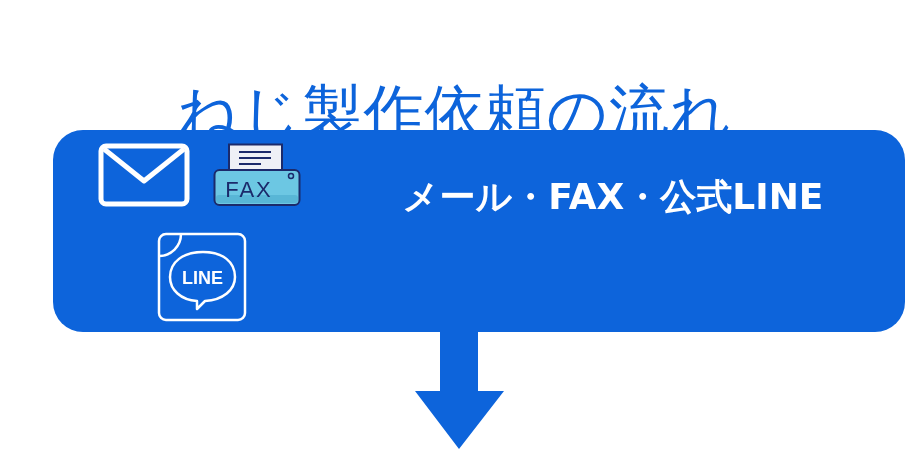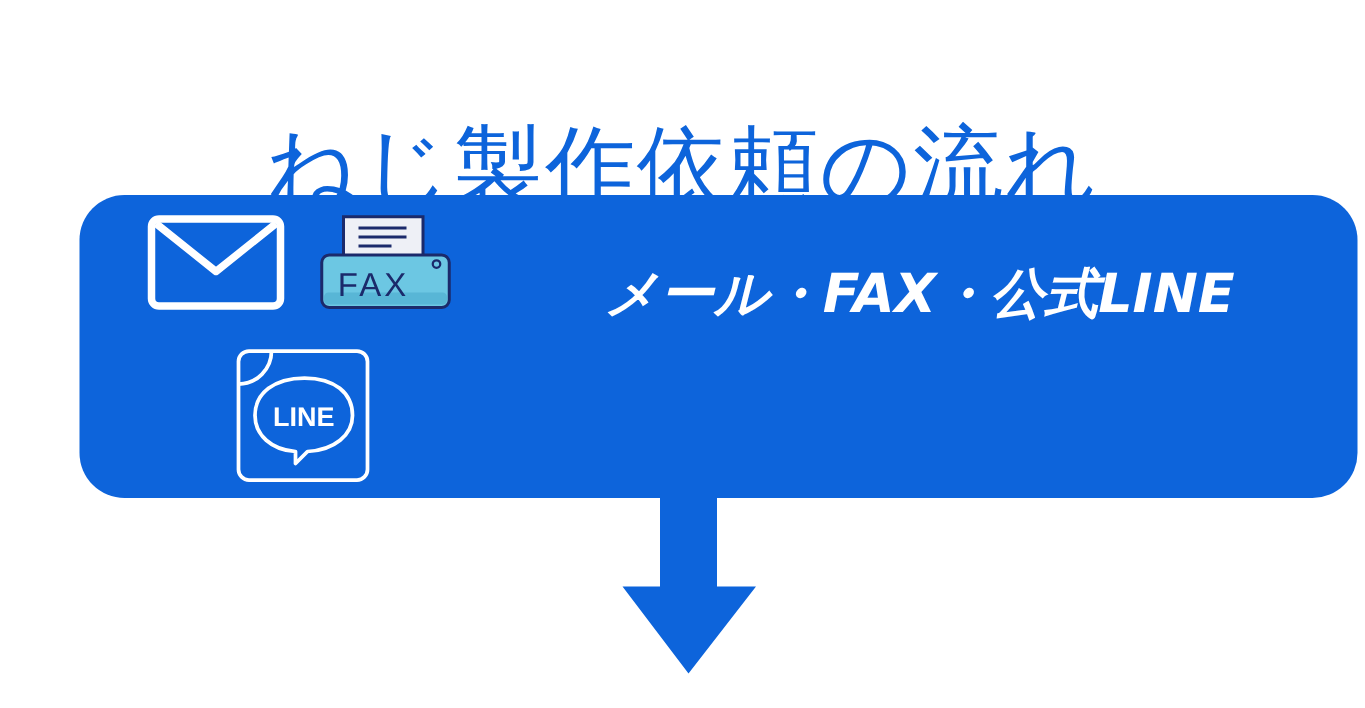--- a/index.html
+++ b/index.html
@@ -33,21 +33,20 @@
     .fax-icon { left: 160px; top: 13px; width: 88px; height: 64px; }
     .line-icon { left: 104px; top: 102px; width: 90px; height: 90px; }
     .step-text {
       position: absolute;
       left: 300px; top: 38px; width: 520px;
       text-align: center;
       color: #ffffff;
       font-size: 36px;
       font-weight: bold;
       line-height: 58px;
-      font-style: italic;
     }
     .step-text div { white-space: nowrap; }
     .arrow {
       position: absolute;
       left: 412px; top: 332px;
       width: 96px; height: 120px;
     }
   </style>
 </head>
 <body>

